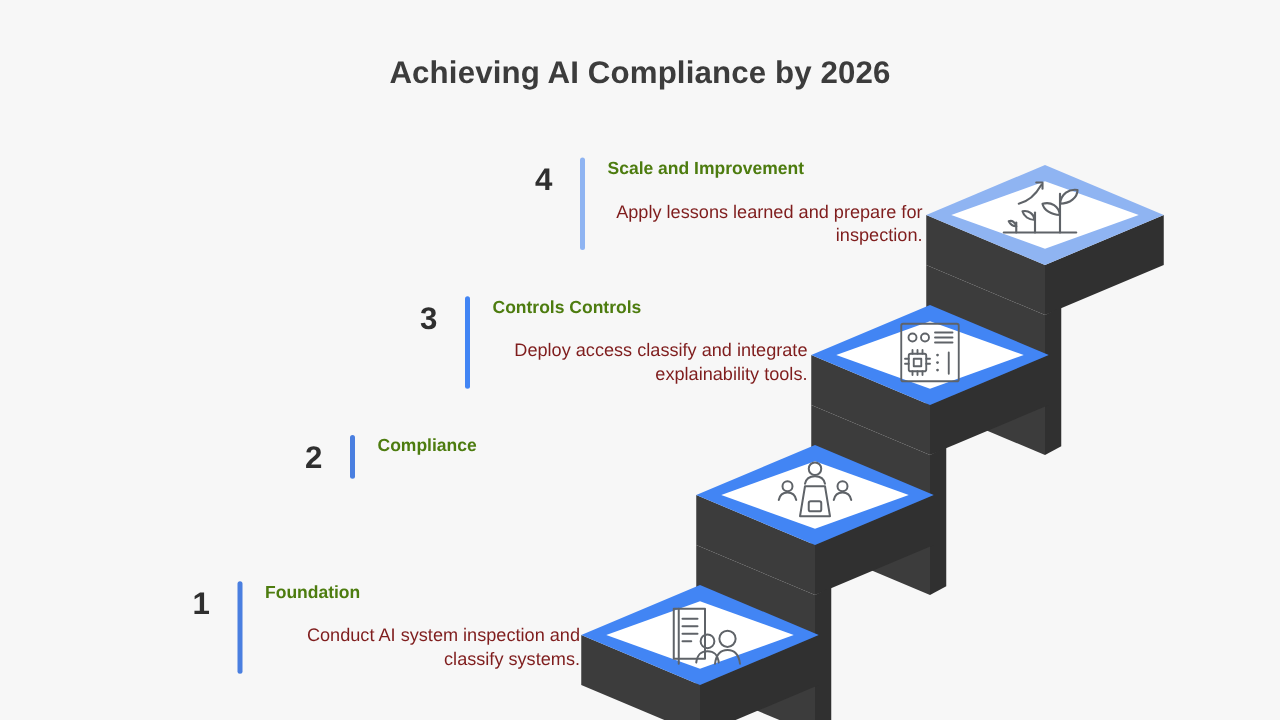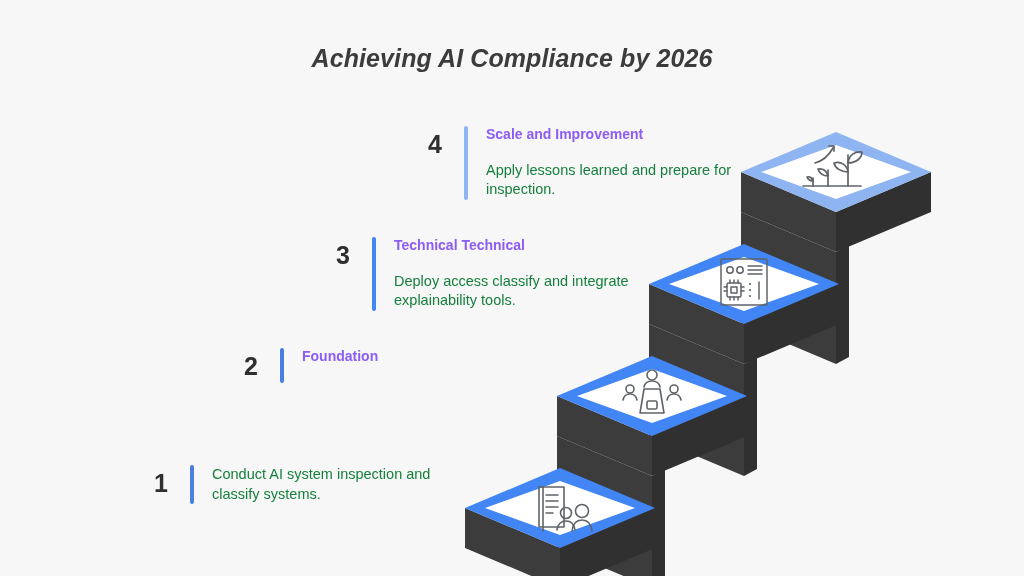--- a/index.html
+++ b/index.html
@@ -22,21 +22,20 @@
   #title {
     position: absolute;
     top: 44px;
     left: 0;
     width: 1024px;
     text-align: center;
     font-size: 25px;
     font-weight: bold;
     color: #3c3c3c;
     letter-spacing: 0.1px;
-    font-style: italic;
   }
   #steps-svg {
     position: absolute;
     top: 0;
     left: 0;
     width: 1024px;
     height: 576px;
   }
   .step-block {
     position: absolute;
@@ -60,28 +59,29 @@
     margin-left: 22px;
     align-self: stretch;
   }
   .step-text {
     margin-left: 18px;
     max-width: 252px;
   }
   .step-head {
     font-size: 14px;
     font-weight: bold;
-    color: #8b5cf6;
+    color: #4d7c0f;
     line-height: 1.25;
     margin-bottom: 17px;
   }
   .step-desc {
     font-size: 14.5px;
-    color: #15803d;
+    color: #7f1d1d;
     line-height: 1.35;
+    text-align: right;
   }
   #block-1 { left: 126px; top: 465px; }
   #block-2 { left: 216px; top: 348px; }
   #block-3 { left: 308px; top: 237px; }
   #block-4 { left: 400px; top: 126px; }
 </style>
 </head>
 <body>
 
 <div id="stage">
@@ -224,34 +224,35 @@
     <div class="step-text">
       <div class="step-head">Scale and Improvement</div>
       <div class="step-desc">Apply lessons learned and prepare for inspection.</div>
     </div>
   </div>
 
   <div class="step-block" id="block-3">
     <div class="step-num">3</div>
     <div class="step-bar" style="background:#4285f4"></div>
     <div class="step-text">
-      <div class="step-head">Technical Technical</div>
+      <div class="step-head">Controls Controls</div>
       <div class="step-desc">Deploy access classify and integrate explainability tools.</div>
     </div>
   </div>
 
   <div class="step-block" id="block-2">
     <div class="step-num">2</div>
     <div class="step-bar" style="background:#4a7fe0"></div>
     <div class="step-text">
-      <div class="step-head">Foundation</div>
+      <div class="step-head">Compliance</div>
     </div>
   </div>
 
   <div class="step-block" id="block-1">
     <div class="step-num">1</div>
     <div class="step-bar" style="background:#4a7fe0"></div>
     <div class="step-text">
+      <div class="step-head">Foundation</div>
       <div class="step-desc">Conduct AI system inspection and classify systems.</div>
     </div>
   </div>
 
 </div>
 
 </body></html>

